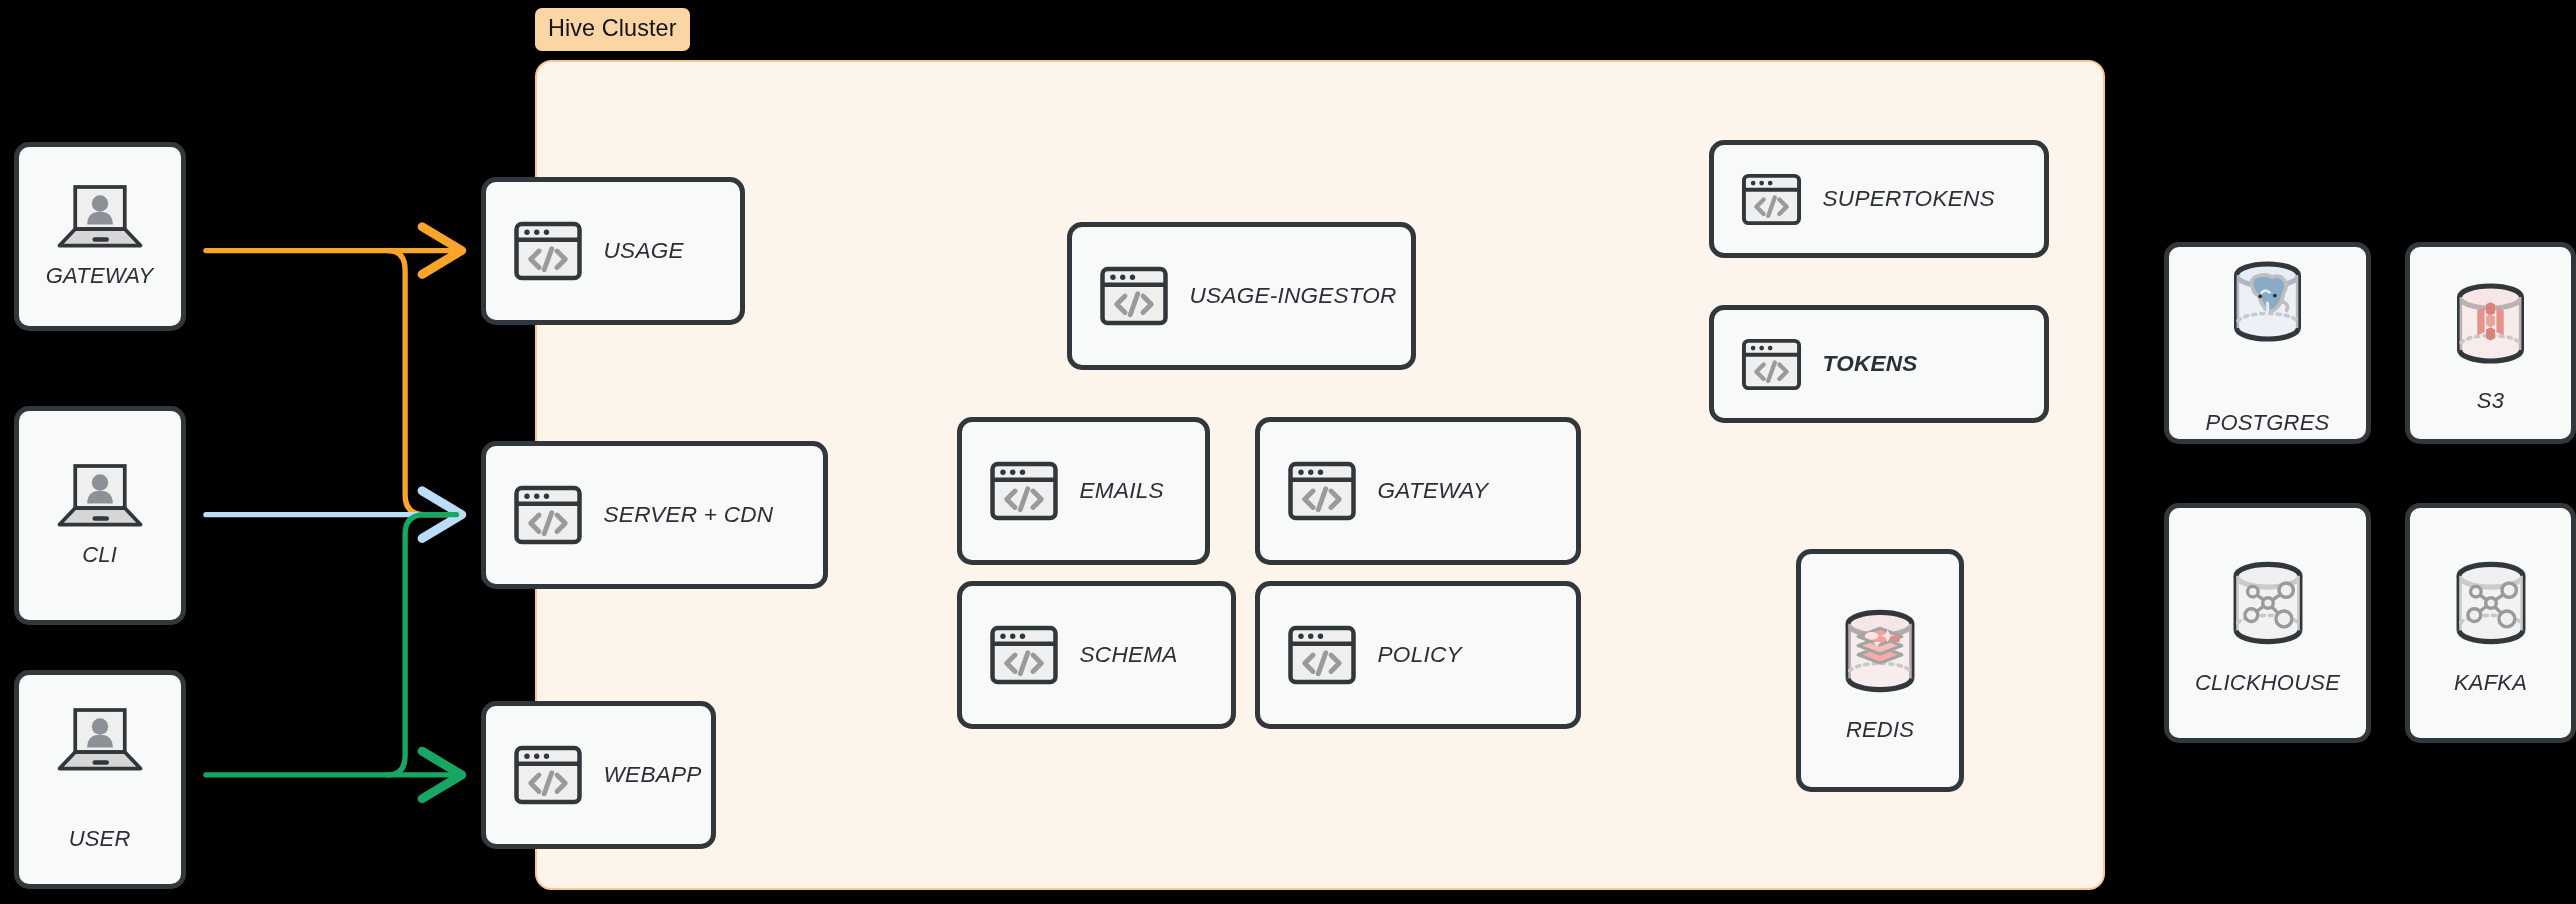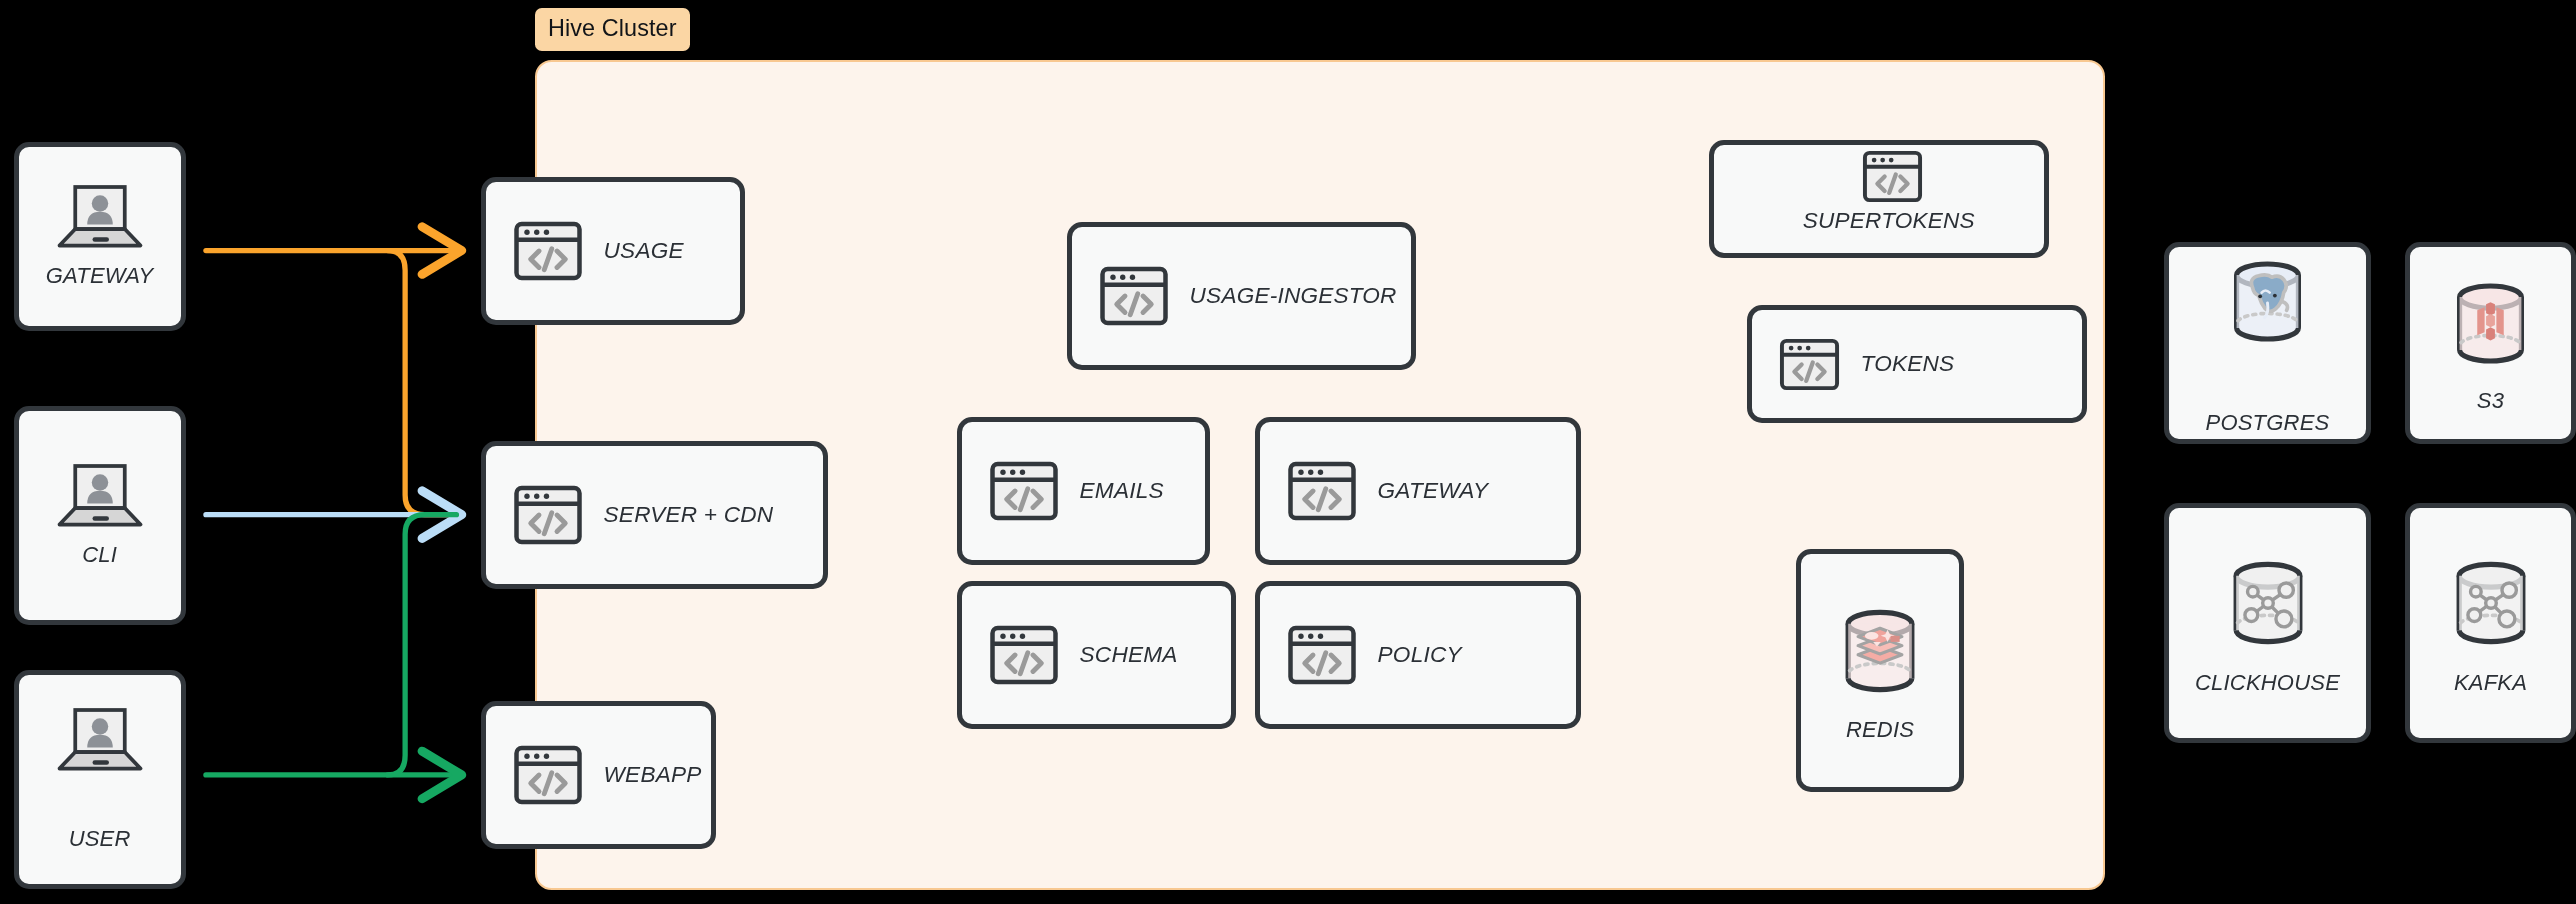--- a/index.html
+++ b/index.html
@@ -241,35 +241,35 @@
         <path d="M6,33 L90,33" stroke="#32373C" stroke-width="6"></path>
         <circle cx="20" cy="23" r="3.6" fill="#32373C"></circle>
           <circle cx="33" cy="23" r="3.6" fill="#32373C"></circle>
           <circle cx="46" cy="23" r="3.6" fill="#32373C"></circle>
         <path d="M36,48 L25,59 L36,70 M60,48 L71,59 L60,70 M53,45 L43,73" fill="none" stroke="#9A9A9A" stroke-width="6.5" stroke-linecap="round" stroke-linejoin="round"></path>
       </svg>
     </span>
     <span class="node-label">POLICY</span>
   </div>
 
-  <div class="node svc" style="left:1709px;top:140px;width:340px;height:118px;flex-direction:column;">
+  <div class="node svc" style="left:1709px;top:140px;width:340px;height:118px;">
     <span class="icon-wrap">
       <svg width="63" height="63" viewBox="0 0 96 96">
         <rect x="6" y="12" width="84" height="72" rx="7" fill="#EFEFEF" stroke="#32373C" stroke-width="6"></rect>
         <path d="M6,33 L90,33" stroke="#32373C" stroke-width="6"></path>
         <circle cx="20" cy="23" r="3.6" fill="#32373C"></circle>
           <circle cx="33" cy="23" r="3.6" fill="#32373C"></circle>
           <circle cx="46" cy="23" r="3.6" fill="#32373C"></circle>
         <path d="M36,48 L25,59 L36,70 M60,48 L71,59 L60,70 M53,45 L43,73" fill="none" stroke="#9A9A9A" stroke-width="6.5" stroke-linecap="round" stroke-linejoin="round"></path>
       </svg>
     </span>
     <span class="node-label">SUPERTOKENS</span>
   </div>
 
-  <div class="node svc" style="left:1747px;top:305px;width:340px;height:118px;">
+  <div class="node svc" style="left:1709px;top:305px;width:340px;height:118px;font-weight:bold;">
     <span class="icon-wrap">
       <svg width="63" height="63" viewBox="0 0 96 96">
         <rect x="6" y="12" width="84" height="72" rx="7" fill="#EFEFEF" stroke="#32373C" stroke-width="6"></rect>
         <path d="M6,33 L90,33" stroke="#32373C" stroke-width="6"></path>
         <circle cx="20" cy="23" r="3.6" fill="#32373C"></circle>
           <circle cx="33" cy="23" r="3.6" fill="#32373C"></circle>
           <circle cx="46" cy="23" r="3.6" fill="#32373C"></circle>
         <path d="M36,48 L25,59 L36,70 M60,48 L71,59 L60,70 M53,45 L43,73" fill="none" stroke="#9A9A9A" stroke-width="6.5" stroke-linecap="round" stroke-linejoin="round"></path>
       </svg>
     </span>

